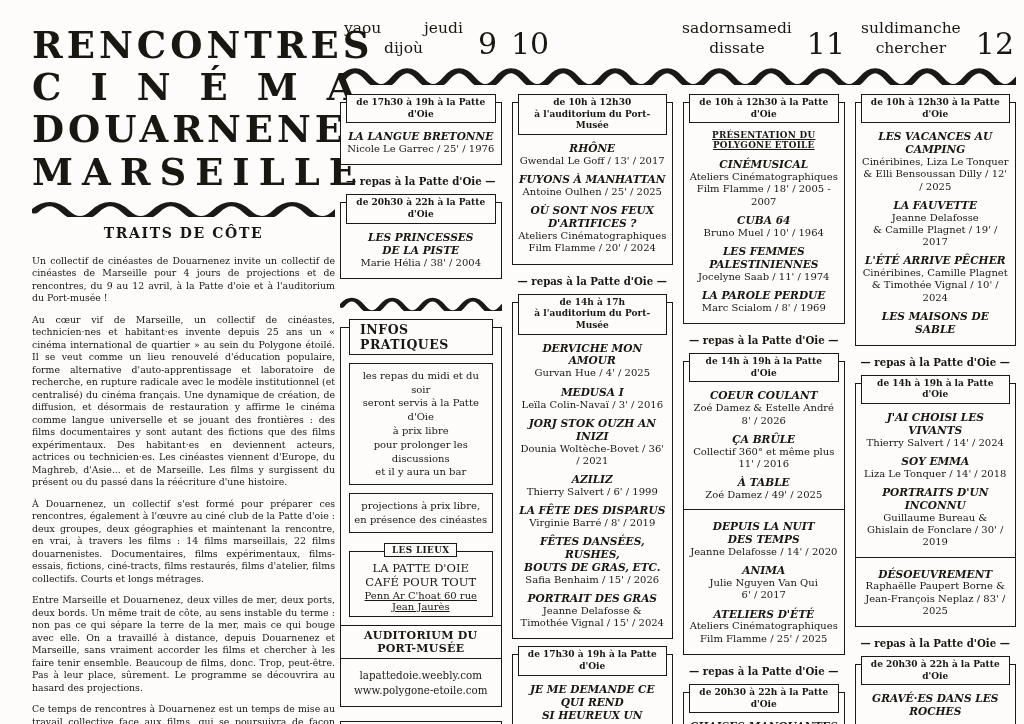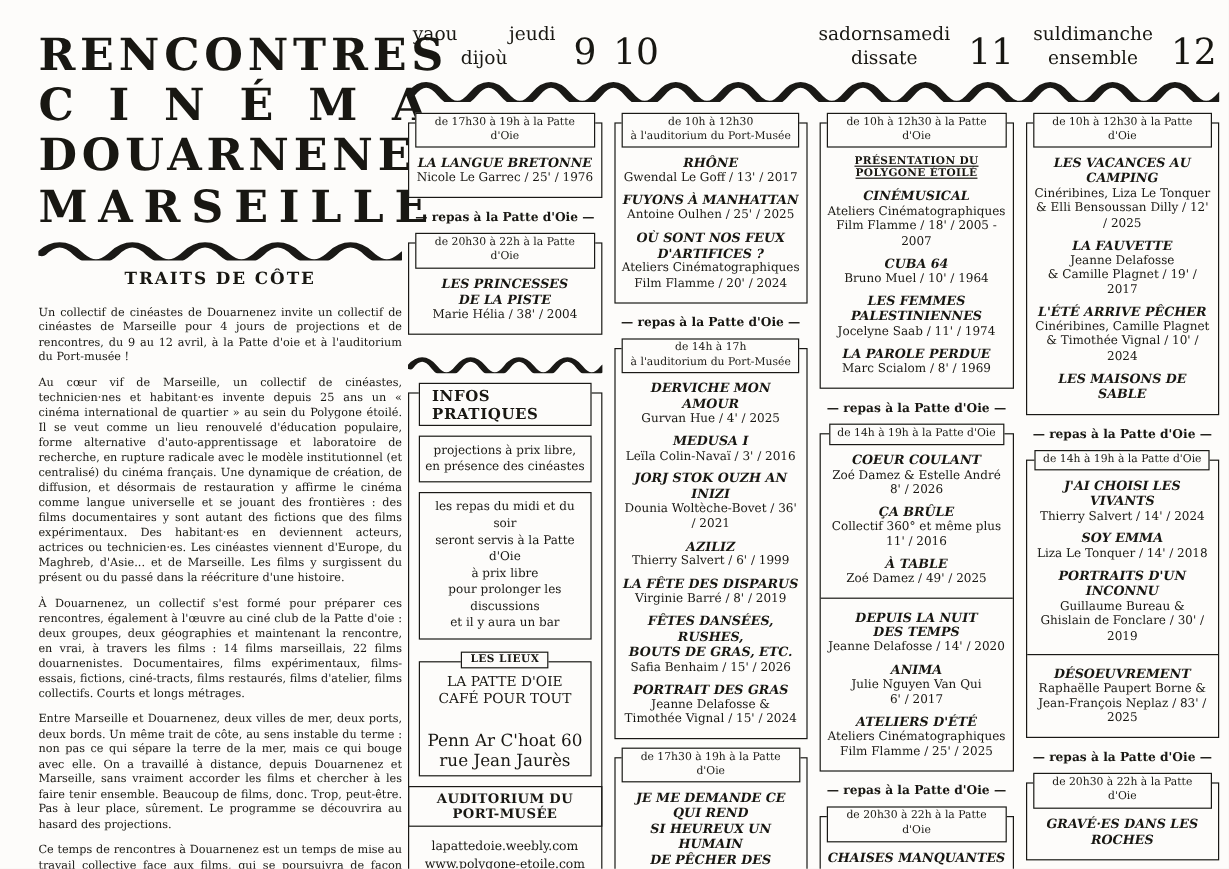--- a/index.html
+++ b/index.html
@@ -29,39 +29,39 @@
   .day-bottom{text-align:center;}
   .day-number{font-size:30px;margin-top:10px;}
   .big-wave{height:20px;margin:4px 0 2px;}
 
   .day-cols{display:flex;gap:10px;align-items:flex-start;}
   .day-col{flex:1;min-width:0;}
 
   
   .session-box{border:1.2px solid #1a1916;background:#fdfcfa;margin-top:15px;padding:4px 5px 3px;}
   .session-time{width:fit-content;max-width:94%;margin:-13px auto 7px;border:1.2px solid #1a1916;background:#fdfcfa;
-    padding:2px 6px;font-weight:400;font-size:9px;text-align:center;white-space:pre-line;line-height:1.3;position:relative;}
+    padding:2px 6px;font-weight:700;font-size:9px;text-align:center;white-space:pre-line;line-height:1.3;position:relative;}
   .session-note{font-weight:700;font-size:8.8px;letter-spacing:.3px;text-decoration:underline;text-align:center;margin:2px 0 8px;}
   .film{margin-bottom:6px;}
   .film-title{font-weight:700;font-style:italic;font-size:10.6px;line-height:1.22;text-align:center;white-space:pre-line;}
   .film-credits{font-size:10px;line-height:1.22;text-align:center;white-space:pre-line;}
   .group-divider{border-top:1.2px solid #1a1916;margin:8px -5px 10px;}
   .repas-line{font-weight:700;font-size:10.2px;text-align:center;margin:10px 0 2px;}
 
   
   .col-wave{height:16px;margin:16px 0 2px;}
   .infos-box{border:1.2px solid #1a1916;margin-top:16px;padding:6px 8px 8px;}
   .infos-tab{width:fit-content;margin:-15px auto 8px;border:1.2px solid #1a1916;background:#fdfcfa;
     padding:2px 10px;font-weight:700;font-size:12.5px;letter-spacing:.5px;position:relative;}
   .inner-note{border:1.1px solid #1a1916;padding:5px 4px;font-size:10px;line-height:1.38;text-align:center;white-space:pre-line;margin-bottom:8px;}
   .lieux-tab{width:fit-content;margin:10px auto -6px;border:1.1px solid #1a1916;background:#fdfcfa;
     padding:1px 7px;font-weight:700;font-size:8.8px;letter-spacing:.4px;position:relative;z-index:1;}
   .venue-box{border:1.1px solid #1a1916;padding:9px 4px 4px;text-align:center;}
   .venue-name{font-weight:400;font-size:11.5px;line-height:1.25;white-space:pre-line;}
-  .venue-address{font-size:14px;margin-top:20px;}
+  .venue-address{font-size:10px;margin-top:0;text-decoration:underline;}
   .venue2-box{border:1.1px solid #1a1916;margin:8px -9px 0;padding:3px 2px;text-align:center;}
   .venue2-name{font-weight:700;font-size:11px;letter-spacing:.3px;}
   .websites{text-align:center;font-size:10.3px;line-height:1.5;margin-top:9px;}
 
   
   .credits-box{border:1.2px solid #1a1916;margin-top:14px;padding:8px 9px 7px;}
 </style>
 </head>
 <body>
 
@@ -114,21 +114,21 @@
           <div class="day-bottom">dissate</div>
         </div>
         <div class="day-number">11</div>
       </div>
       <div class="day-col-head">
         <div class="day-words">
           <div class="day-top">
             <span>sul</span>
             <span>dimanche</span>
           </div>
-          <div class="day-bottom">ensemble</div>
+          <div class="day-bottom">chercher</div>
         </div>
         <div class="day-number">12</div>
       </div>
     </div>
 
     <div class="wave big-wave">
         <svg viewBox="0 0 312 14" preserveAspectRatio="none" width="100%" height="100%">
           <path d="M1,9.5 q6,-11 12,0 q6,11 12,0 q6,-11 12,0 q6,11 12,0 q6,-11 12,0 q6,11 12,0 q6,-11 12,0 q6,11 12,0 q6,-11 12,0 q6,11 12,0 q6,-11 12,0 q6,11 12,0 q6,-11 12,0 q6,11 12,0 q6,-11 12,0 q6,11 12,0 q6,-11 12,0 q6,11 12,0 q6,-11 12,0 q6,11 12,0 q6,-11 12,0 q6,11 12,0 q6,-11 12,0 q6,11 12,0 q6,-11 12,0 q6,11 12,0" fill="none" stroke="#1a1916" stroke-width="3.4" stroke-linecap="round"></path>
         </svg>
       </div>
@@ -156,27 +156,27 @@
           </div>
 
         <div class="wave col-wave">
             <svg viewBox="0 0 96 14" preserveAspectRatio="none" width="100%" height="100%">
               <path d="M1,9.5 q6,-11 12,0 q6,11 12,0 q6,-11 12,0 q6,11 12,0 q6,-11 12,0 q6,11 12,0 q6,-11 12,0 q6,11 12,0" fill="none" stroke="#1a1916" stroke-width="3.4" stroke-linecap="round"></path>
             </svg>
           </div>
 
         <div class="infos-box">
           <div class="infos-tab">INFOS PRATIQUES</div>
-          <div class="inner-note">projections à prix libre,
-en présence des cinéastes</div>
           <div class="inner-note">les repas du midi et du soir
 seront servis à la Patte d'Oie
 à prix libre
 pour prolonger les discussions
 et il y aura un bar</div>
+          <div class="inner-note">projections à prix libre,
+en présence des cinéastes</div>
           <div class="lieux-tab">LES LIEUX</div>
           <div class="venue-box">
             <div class="venue-name">LA PATTE D'OIE
 CAFÉ POUR TOUT</div>
             <div class="venue-address">Penn Ar C'hoat 60 rue Jean Jaurès</div>
           </div>
           <div class="venue2-box">
             <div class="venue2-name">AUDITORIUM DU PORT-MUSÉE</div>
           </div>
           <div class="websites">

